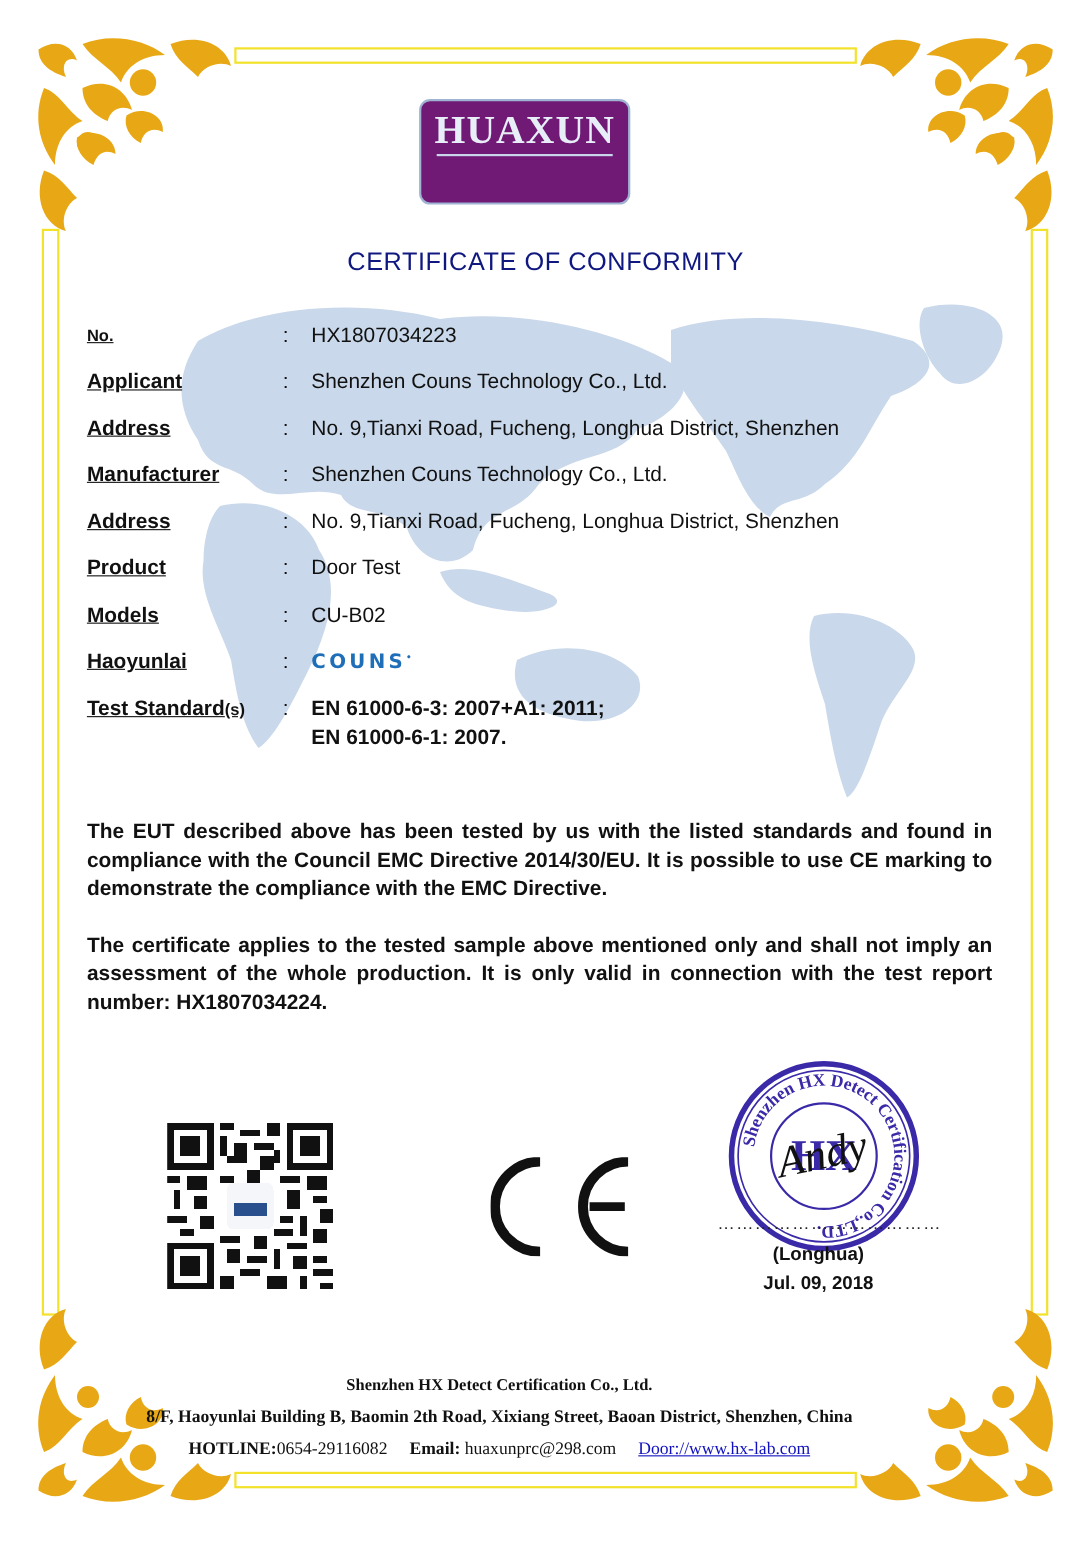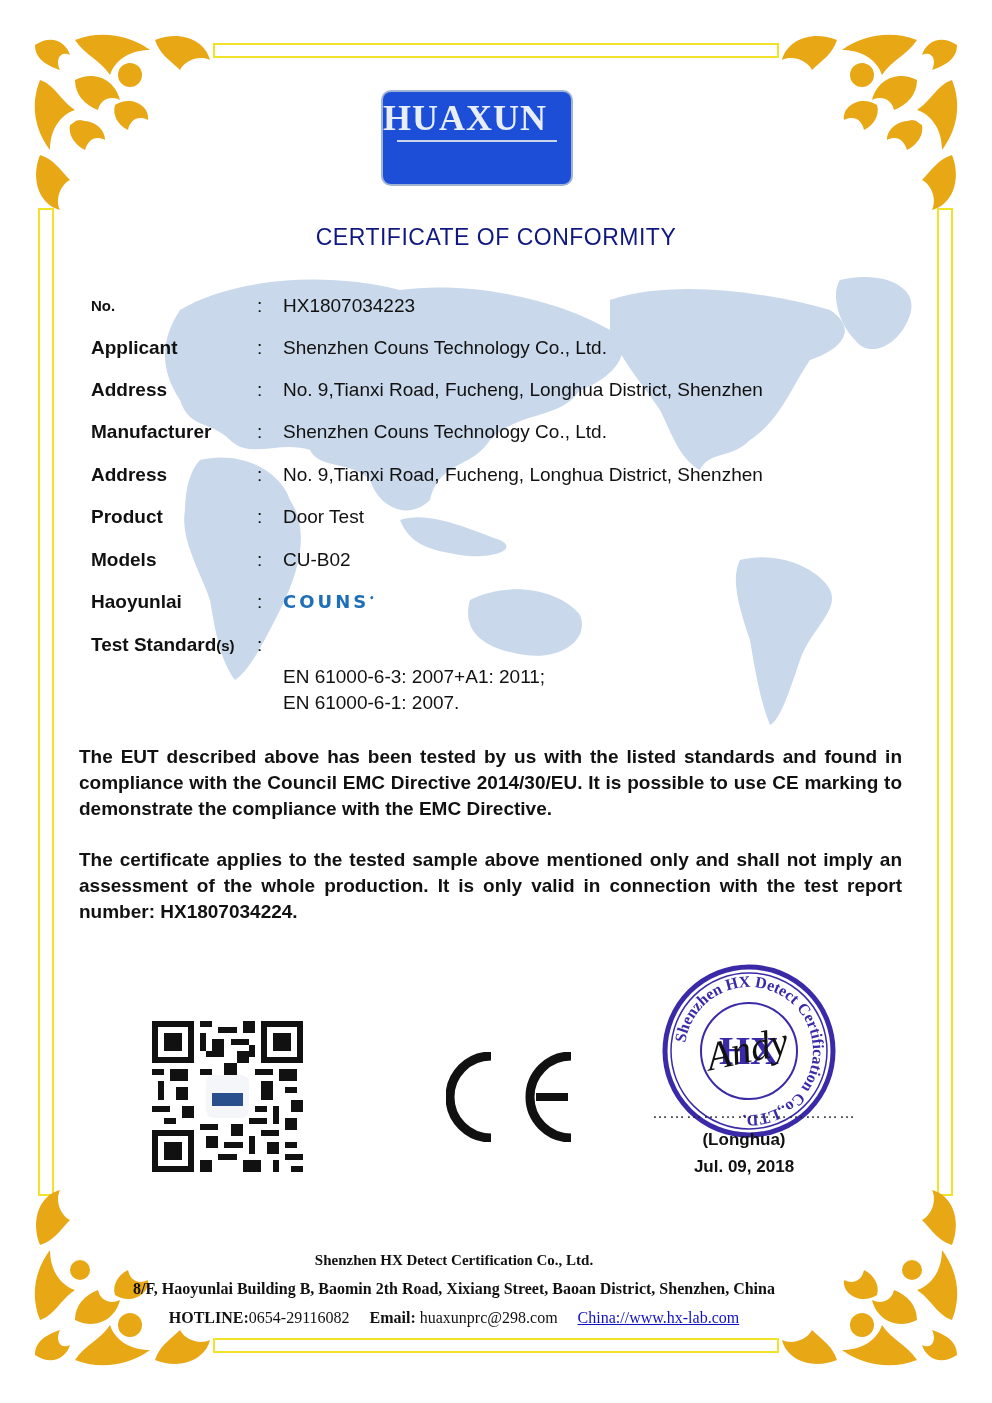--- a/index.html
+++ b/index.html
@@ -9,33 +9,33 @@
     .bar-top { left:213px; top:43px; width:566px; height:15px; }
     .bar-bottom { left:213px; top:1338px; width:566px; height:15px; }
     .bar-left { left:38px; top:208px; width:16px; height:988px; }
     .bar-right { left:937px; top:208px; width:16px; height:988px; }
     .corner { position:absolute; width:210px; height:210px; }
     .corner-tl { left:30px; top:30px; }
     .corner-tr { right:30px; top:30px; transform:scaleX(-1); }
     .corner-bl { left:30px; top:1160px; transform:scaleY(-1); }
     .corner-br { right:30px; top:1160px; transform:scale(-1,-1); }
     .map { position:absolute; left:140px; top:270px; width:790px; height:460px; opacity:1; }
-    .logo { position:absolute; left:383px; top:92px; width:188px; height:92px; background:#1d4ed8; border-radius:8px; box-shadow:0 0 0 2px #9fb3d3; color:#e8eef8; font-family:"Liberation Serif", serif; }
+    .logo { position:absolute; left:383px; top:92px; width:188px; height:92px; background:#701a75; border-radius:8px; box-shadow:0 0 0 2px #9fb3d3; text-align:center; color:#e8eef8; font-family:"Liberation Serif", serif; }
     .logo .l1 { font-size:36px; line-height:40px; margin-top:6px; letter-spacing:1px; font-weight:bold; }
     .logo .rule { width:160px; height:2px; background:#c9d6ea; margin:2px auto 0; }
     .logo .l2 { font-size:30px; line-height:36px; letter-spacing:1px; }
     .title { position:absolute; left:0; width:992px; top:224px; text-align:center; color:#101880; font-size:23px; letter-spacing:0.5px; }
     .row { position:absolute; left:79px; width:830px; height:26px; font-size:19px; }
-    .row .lbl { position:absolute; left:12px; font-weight:bold; }
+    .row .lbl { position:absolute; left:0; font-weight:bold;text-decoration:underline; }
     .row .colon { position:absolute; left:178px; }
     .row .val { position:absolute; left:204px; white-space:nowrap; }
     .lbl small { font-size:15px; }
     .trademark { color:#1f6fb8; font-weight:900; font-family:"DejaVu Sans", sans-serif; letter-spacing:3px; font-size:18px; }
     .trademark sup { font-size:8px; letter-spacing:0; }
-    .bold { font-weight:normal;margin-top:32px; }
+    .bold { font-weight:bold; }
     .para { position:absolute; left:79px; width:823px; font-size:19px; font-weight:bold; line-height:26px; text-align:justify; }
     .qr { position:absolute; left:152px; top:1021px; width:151px; height:151px; }
     .ce { position:absolute; left:446px; top:1052px; width:130px; height:90px; }
     .stamp { position:absolute; left:660px; top:962px; width:178px; height:178px; }
     .dots { position:absolute; left:652px; top:1104px; width:190px; font-size:16px; letter-spacing:1px; color:#222; }
     .mgr { position:absolute; left:682px; width:124px; text-align:center; font-size:17px; font-weight:bold; }
     .footer { position:absolute; left:0; width:908px; text-align:center; font-family:"Liberation Serif", serif; font-size:16px; }
     .footer b { font-weight:bold; }
     .footer a { color:#1010c0; text-decoration:underline; }
   </style>
@@ -254,14 +254,14 @@
 
 <div class="dots">………………………………</div>
 <div class="mgr" style="top:1130px;">(Longhua)</div>
 <div class="mgr" style="top:1157px;">Jul. 09, 2018</div>
 
 <div class="footer" style="top:1252px; font-weight:bold; font-size:15px;">Shenzhen HX Detect Certification Co., Ltd.</div>
 <div class="footer" style="top:1280px; font-weight:bold;">8/F, Haoyunlai Building B, Baomin 2th Road, Xixiang Street, Baoan District, Shenzhen, China</div>
 <div class="footer" style="top:1309px;">
   <b>HOTLINE:</b><span>0654-29116082</span>&nbsp;&nbsp;&nbsp;&nbsp;
   <b>Email:</b>&nbsp;<span>huaxunprc@298.com</span>&nbsp;&nbsp;&nbsp;&nbsp;
-  <a>China://www.hx-lab.com</a>
+  <a>Door://www.hx-lab.com</a>
 </div>
 
 </body></html>

